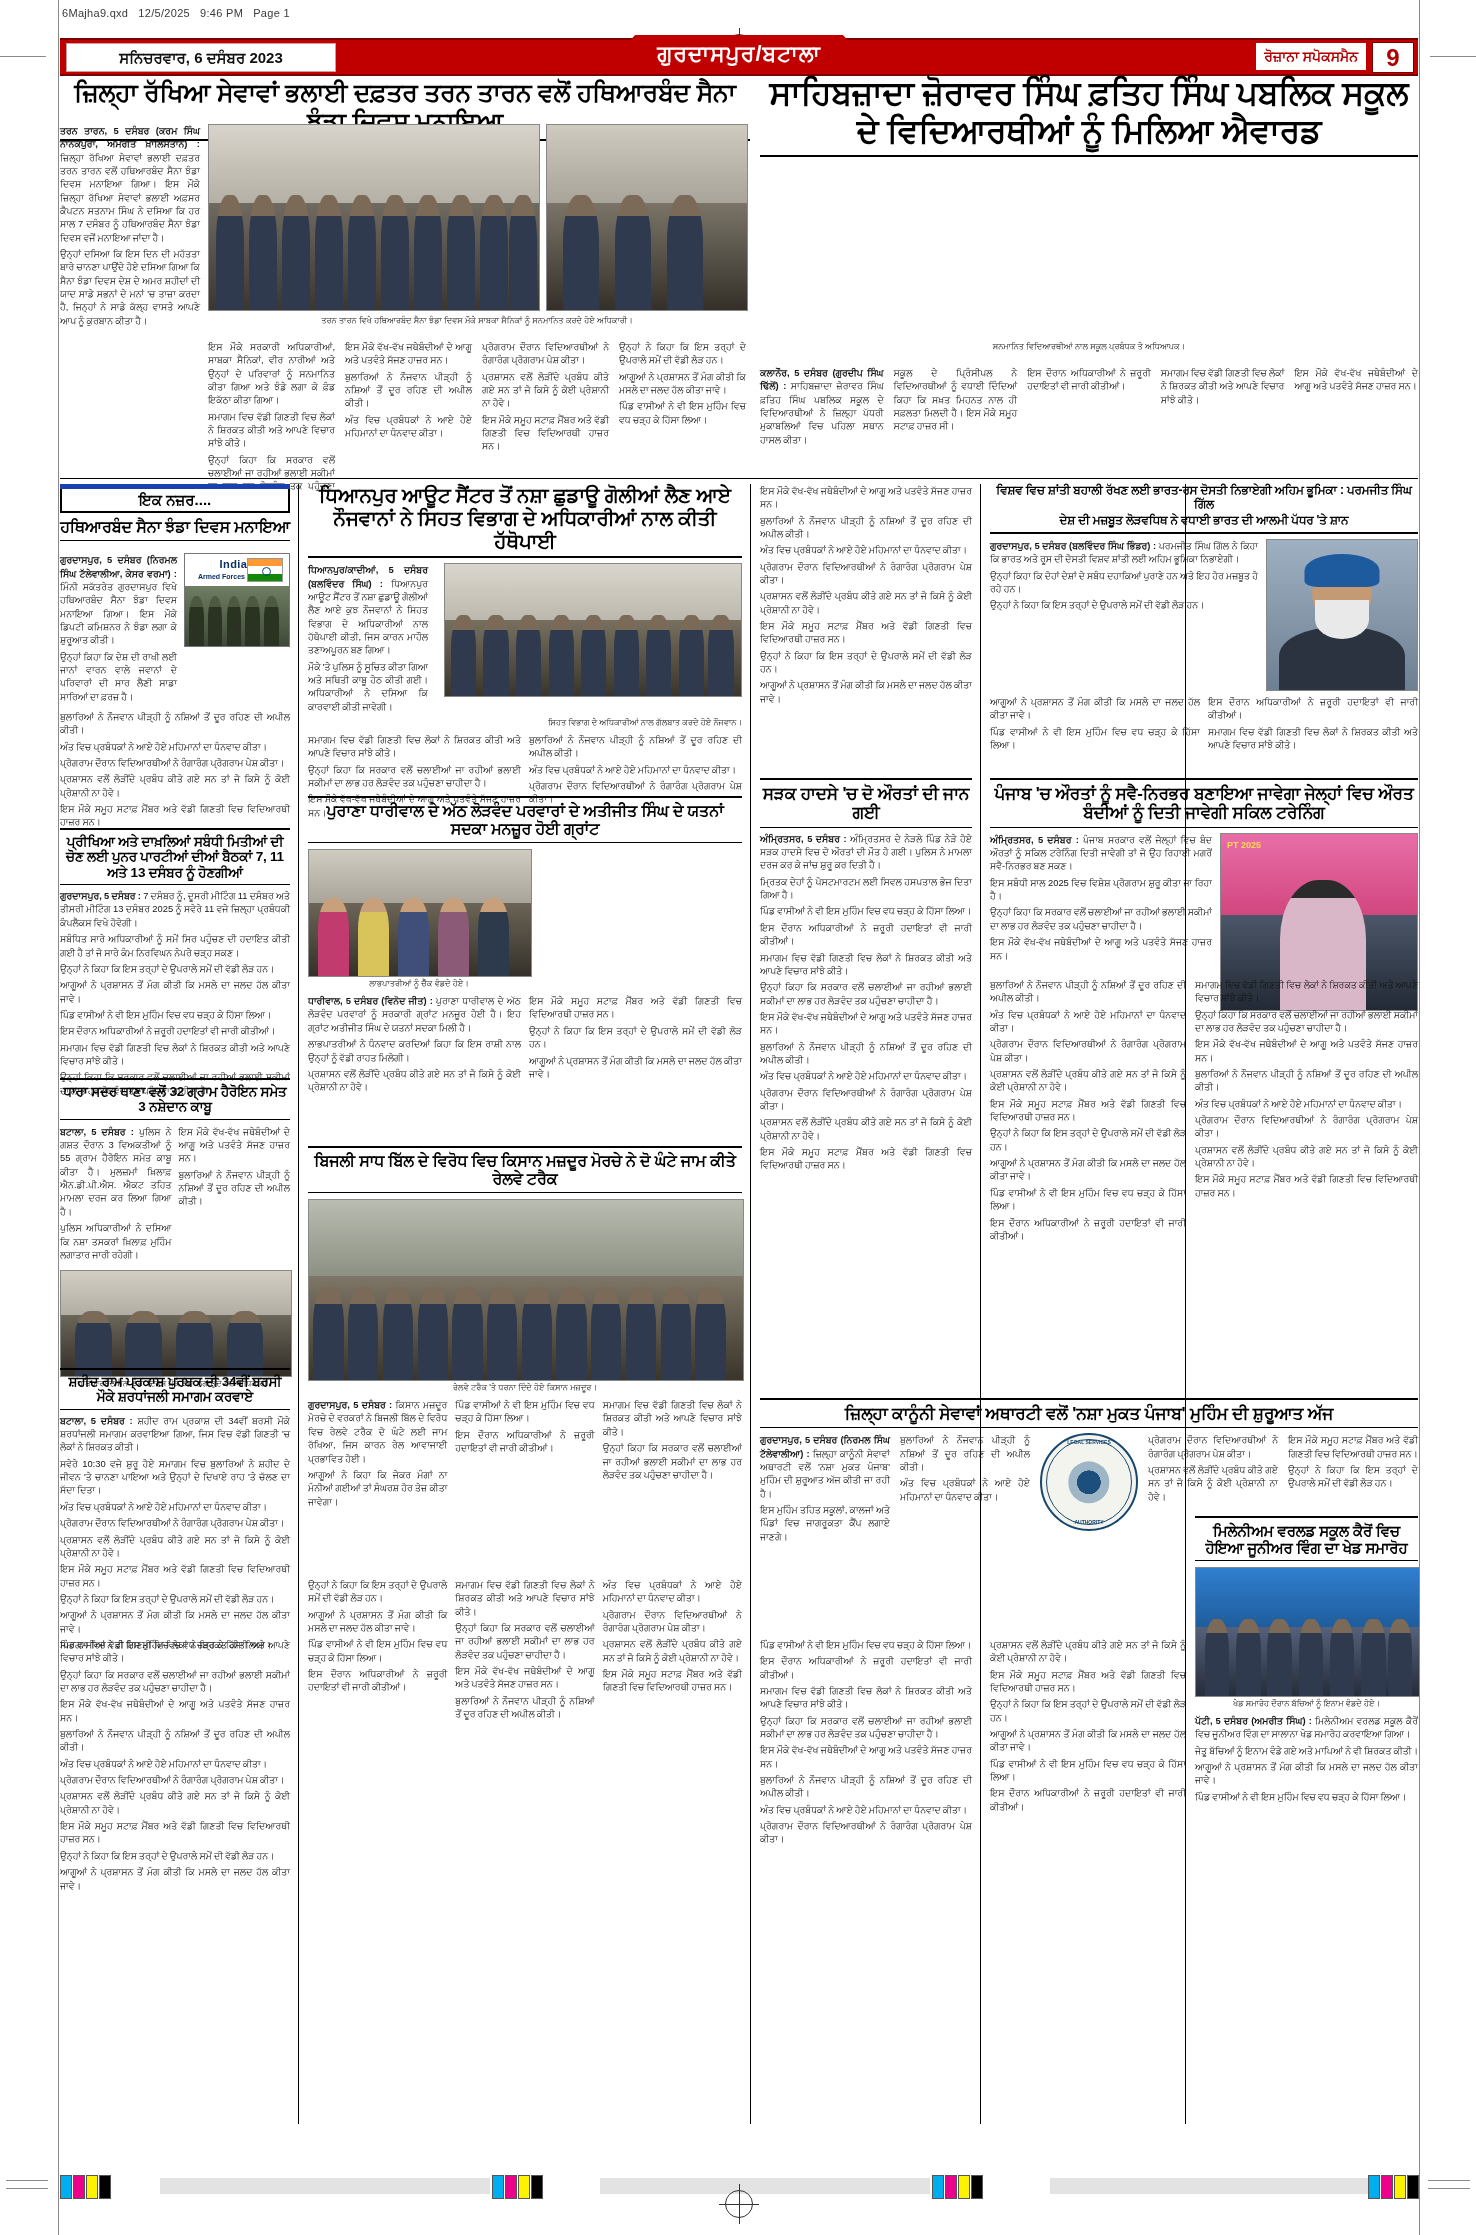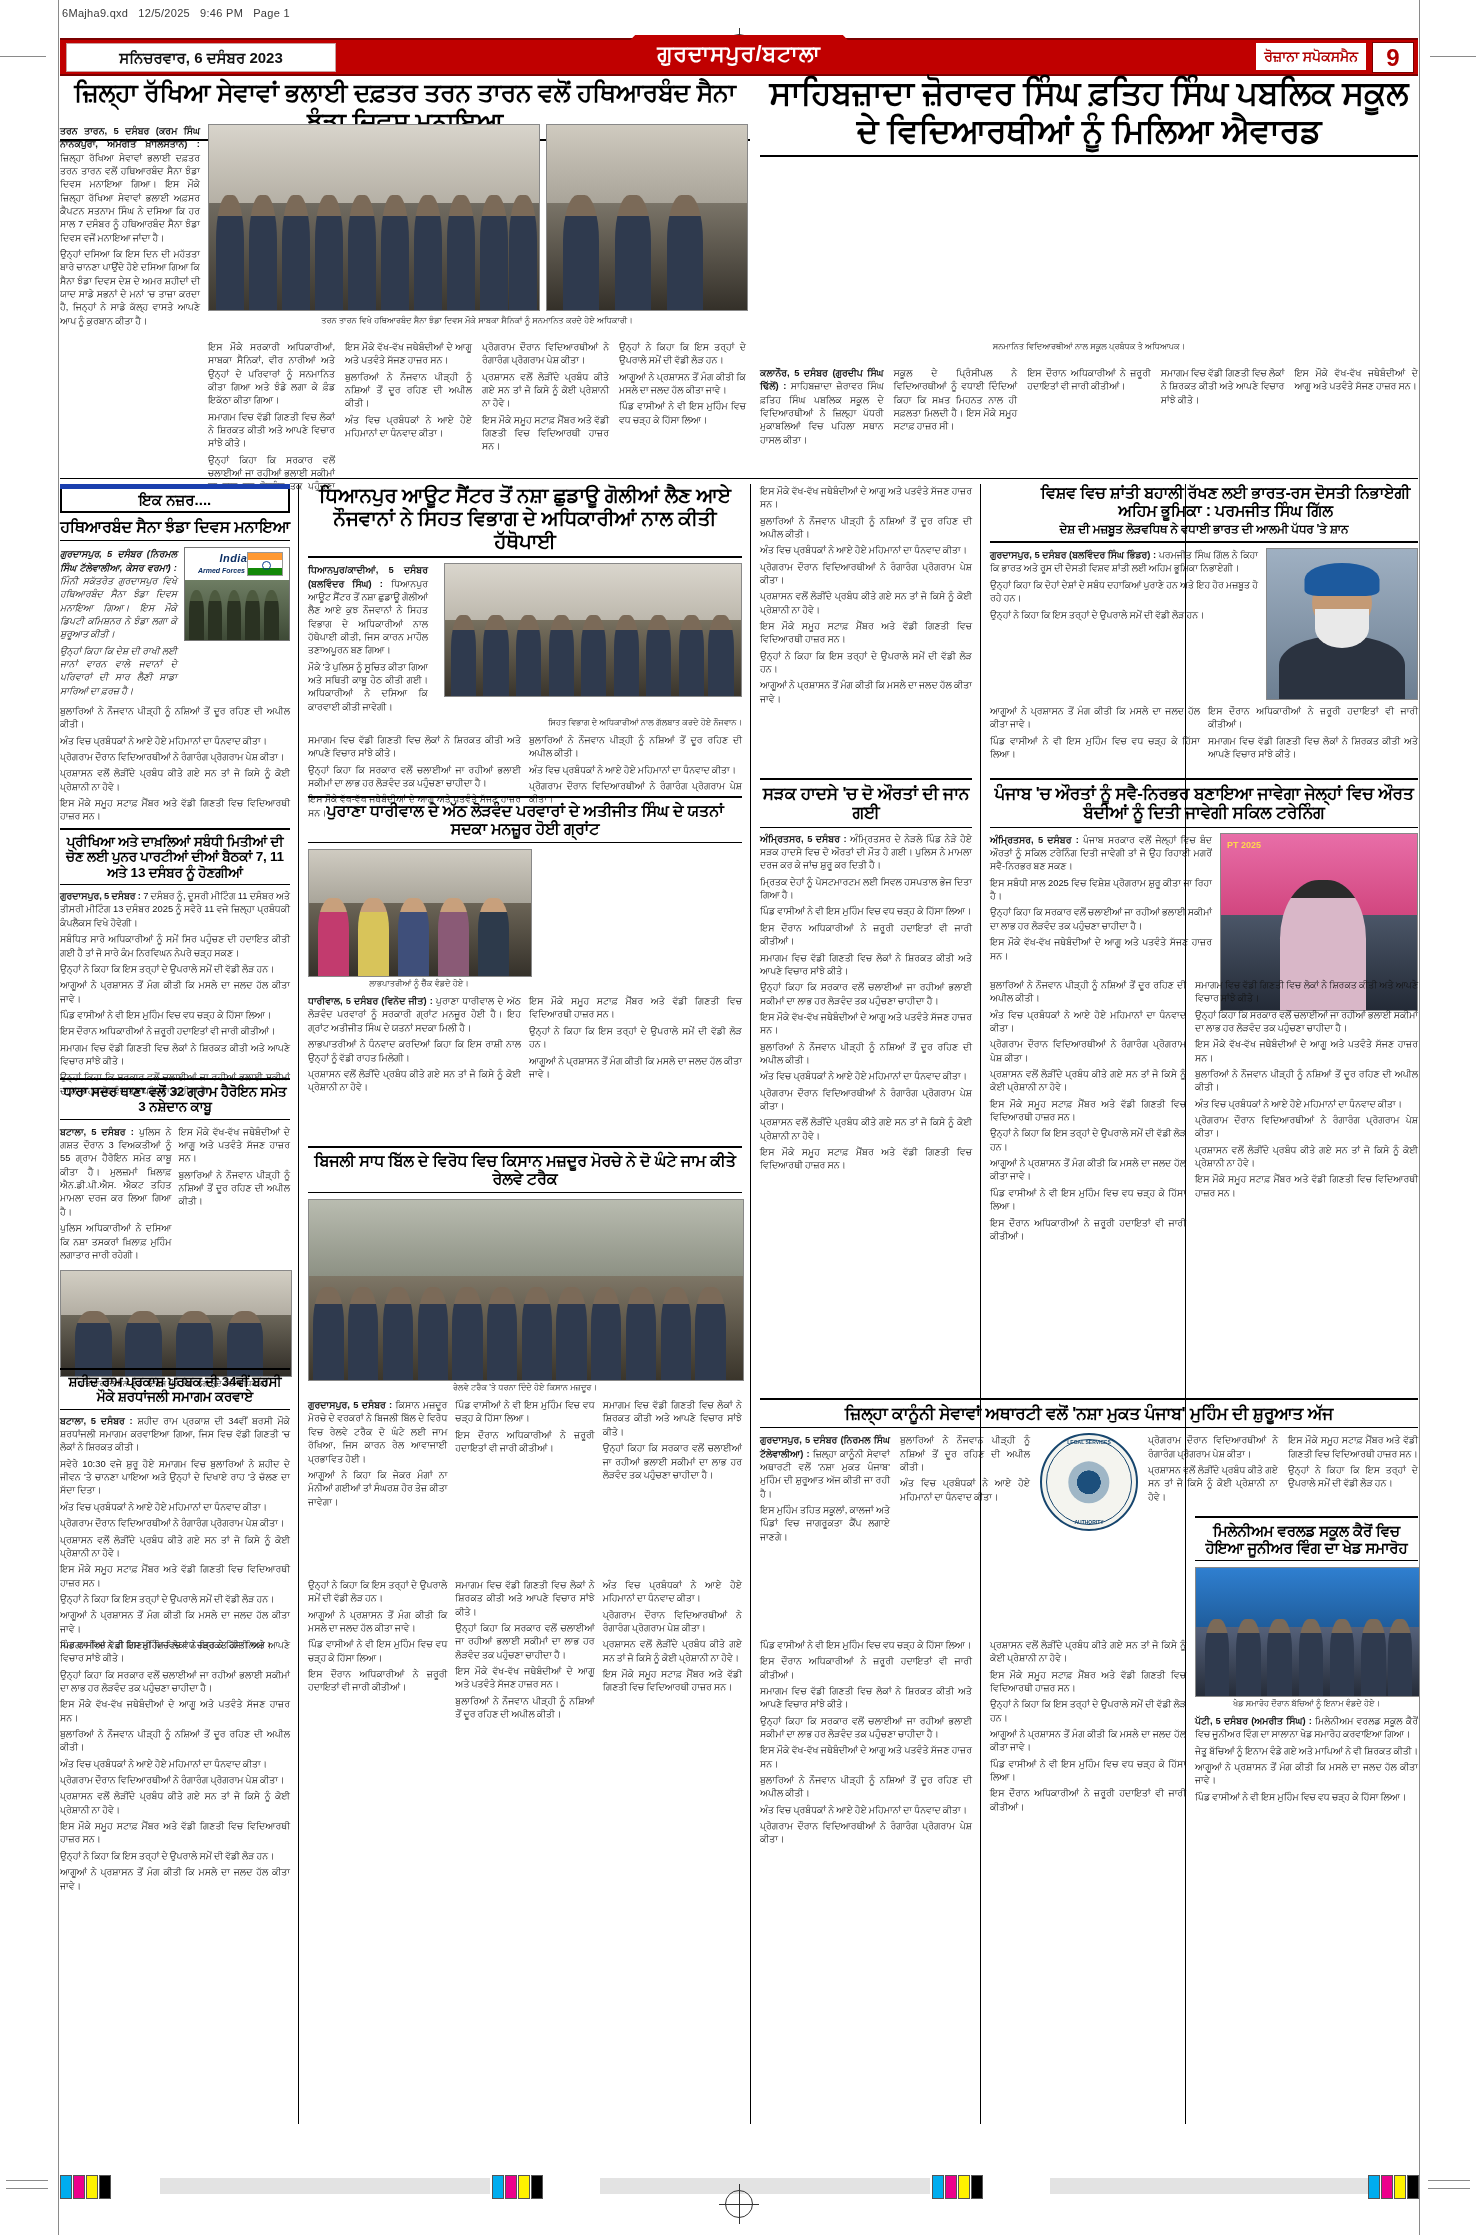--- a/index.html
+++ b/index.html
@@ -287,21 +287,21 @@
       </div>
     </div>
 
     <div class="divh" style="left:0;top:400px;width:1358px;"></div>
 
     <div style="position:absolute;left:0;top:406px;width:230px;">
       <div class="bluebar"></div>
       <div class="boxhead" style="border-top:none;border-bottom:2px solid #000;">ਇਕ ਨਜ਼ਰ....</div>
       <div class="hl hl-sm" style="margin-top:5px;">ਹਥਿਆਰਬੰਦ ਸੈਨਾ ਝੰਡਾ ਦਿਵਸ ਮਨਾਇਆ</div>
       <div class="rule-thin" style="margin-top:4px;"></div>
-      <div style="display:flex;gap:7px;margin-top:6px;font-style:italic;">
+      <div style="display:flex;gap:7px;margin-top:12px;">
         <div class="col" style="flex:1">
           <p><span class="dateline">ਗੁਰਦਾਸਪੁਰ, 5 ਦਸੰਬਰ (ਨਿਰਮਲ ਸਿੰਘ ਟੱਲੇਵਾਲੀਆ, ਕੇਸਰ ਵਰਮਾ) :</span>
           <span>ਮਿੰਨੀ ਸਕੱਤਰੇਤ ਗੁਰਦਾਸਪੁਰ ਵਿਖੇ ਹਥਿਆਰਬੰਦ ਸੈਨਾ ਝੰਡਾ ਦਿਵਸ ਮਨਾਇਆ ਗਿਆ। ਇਸ ਮੌਕੇ ਡਿਪਟੀ ਕਮਿਸ਼ਨਰ ਨੇ ਝੰਡਾ ਲਗਾ ਕੇ ਸ਼ੁਰੂਆਤ ਕੀਤੀ।</span></p>
           <p>ਉਨ੍ਹਾਂ ਕਿਹਾ ਕਿ ਦੇਸ਼ ਦੀ ਰਾਖੀ ਲਈ ਜਾਨਾਂ ਵਾਰਨ ਵਾਲੇ ਜਵਾਨਾਂ ਦੇ ਪਰਿਵਾਰਾਂ ਦੀ ਸਾਰ ਲੈਣੀ ਸਾਡਾ ਸਾਰਿਆਂ ਦਾ ਫ਼ਰਜ਼ ਹੈ।</p>
         </div>
         <div class="flagbox" style="width:104px;height:92px;flex:none;">
           <div class="fb-top"></div>
           <div class="fb-title">Indian</div>
           <div class="fb-sub">Armed Forces Flag Day</div>
           <div class="fb-flag">
@@ -532,21 +532,21 @@
         <p>ਇਸ ਮੌਕੇ ਵੱਖ-ਵੱਖ ਜਥੇਬੰਦੀਆਂ ਦੇ ਆਗੂ ਅਤੇ ਪਤਵੰਤੇ ਸੱਜਣ ਹਾਜ਼ਰ ਸਨ।</p>
         <p>ਬੁਲਾਰਿਆਂ ਨੇ ਨੌਜਵਾਨ ਪੀੜ੍ਹੀ ਨੂੰ ਨਸ਼ਿਆਂ ਤੋਂ ਦੂਰ ਰਹਿਣ ਦੀ ਅਪੀਲ ਕੀਤੀ।</p>
         <p>ਅੰਤ ਵਿਚ ਪ੍ਰਬੰਧਕਾਂ ਨੇ ਆਏ ਹੋਏ ਮਹਿਮਾਨਾਂ ਦਾ ਧੰਨਵਾਦ ਕੀਤਾ।</p>
         <p>ਪ੍ਰੋਗਰਾਮ ਦੌਰਾਨ ਵਿਦਿਆਰਥੀਆਂ ਨੇ ਰੰਗਾਰੰਗ ਪ੍ਰੋਗਰਾਮ ਪੇਸ਼ ਕੀਤਾ।</p>
         <p>ਪ੍ਰਸ਼ਾਸਨ ਵਲੋਂ ਲੋੜੀਂਦੇ ਪ੍ਰਬੰਧ ਕੀਤੇ ਗਏ ਸਨ ਤਾਂ ਜੋ ਕਿਸੇ ਨੂੰ ਕੋਈ ਪ੍ਰੇਸ਼ਾਨੀ ਨਾ ਹੋਵੇ।</p>
         <p>ਇਸ ਮੌਕੇ ਸਮੂਹ ਸਟਾਫ਼ ਮੈਂਬਰ ਅਤੇ ਵੱਡੀ ਗਿਣਤੀ ਵਿਚ ਵਿਦਿਆਰਥੀ ਹਾਜ਼ਰ ਸਨ।</p>
       </div>
     </div>
 
     <div style="position:absolute;left:930px;top:406px;width:428px;">
-      <div class="hl hl-sm" style="font-size:16px;margin-left:43px;">ਵਿਸ਼ਵ ਵਿਚ ਸ਼ਾਂਤੀ ਬਹਾਲੀ ਰੱਖਣ ਲਈ ਭਾਰਤ-ਰਸ ਦੋਸਤੀ ਨਿਭਾਏਗੀ ਅਹਿਮ ਭੂਮਿਕਾ : ਪਰਮਜੀਤ ਸਿੰਘ ਗਿੱਲ</div>
+      <div class="hl hl-sm" style="font-size:12px;">ਵਿਸ਼ਵ ਵਿਚ ਸ਼ਾਂਤੀ ਬਹਾਲੀ ਰੱਖਣ ਲਈ ਭਾਰਤ-ਰਸ ਦੋਸਤੀ ਨਿਭਾਏਗੀ ਅਹਿਮ ਭੂਮਿਕਾ : ਪਰਮਜੀਤ ਸਿੰਘ ਗਿੱਲ</div>
       <div class="hl" style="font-size:12px;font-weight:bold;text-align:center;margin-top:3px;">ਦੇਸ਼ ਦੀ ਮਜ਼ਬੂਤ ਲੋੜਵਧਿਥ ਨੇ ਵਧਾਈ ਭਾਰਤ ਦੀ ਆਲਮੀ ਪੱਧਰ 'ਤੇ ਸ਼ਾਨ</div>
       <div class="rule" style="margin-top:4px;"></div>
       <div style="display:flex;gap:8px;margin-top:5px;">
         <div class="col" style="flex:1">
           <p><span class="dateline">ਗੁਰਦਾਸਪੁਰ, 5 ਦਸੰਬਰ (ਬਲਵਿੰਦਰ ਸਿੰਘ ਭਿੰਡਰ) :</span>
           <span>ਪਰਮਜੀਤ ਸਿੰਘ ਗਿੱਲ ਨੇ ਕਿਹਾ ਕਿ ਭਾਰਤ ਅਤੇ ਰੂਸ ਦੀ ਦੋਸਤੀ ਵਿਸ਼ਵ ਸ਼ਾਂਤੀ ਲਈ ਅਹਿਮ ਭੂਮਿਕਾ ਨਿਭਾਏਗੀ।</span></p>
           <p>ਉਨ੍ਹਾਂ ਕਿਹਾ ਕਿ ਦੋਹਾਂ ਦੇਸ਼ਾਂ ਦੇ ਸਬੰਧ ਦਹਾਕਿਆਂ ਪੁਰਾਣੇ ਹਨ ਅਤੇ ਇਹ ਹੋਰ ਮਜ਼ਬੂਤ ਹੋ ਰਹੇ ਹਨ।</p>
           <p>ਉਨ੍ਹਾਂ ਨੇ ਕਿਹਾ ਕਿ ਇਸ ਤਰ੍ਹਾਂ ਦੇ ਉਪਰਾਲੇ ਸਮੇਂ ਦੀ ਵੱਡੀ ਲੋੜ ਹਨ।</p>
         </div>
         <div class="portrait" style="width:150px;height:150px;flex:none;">

